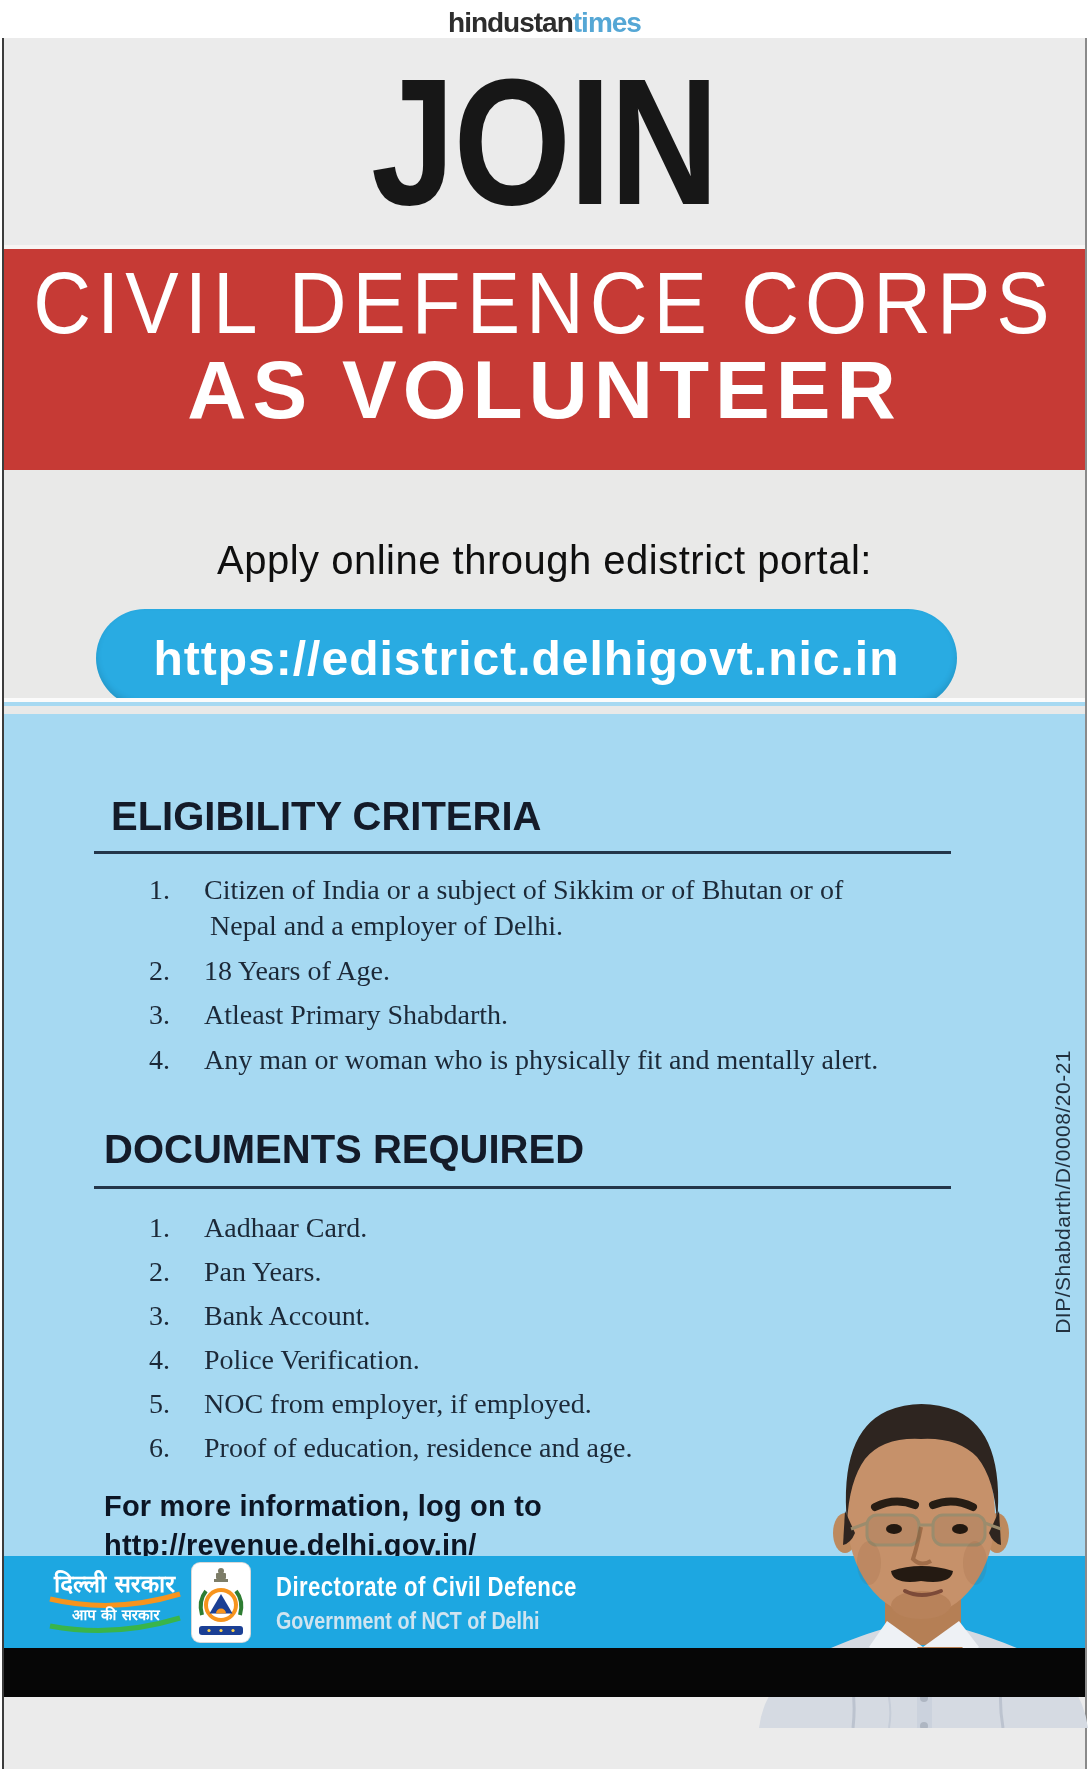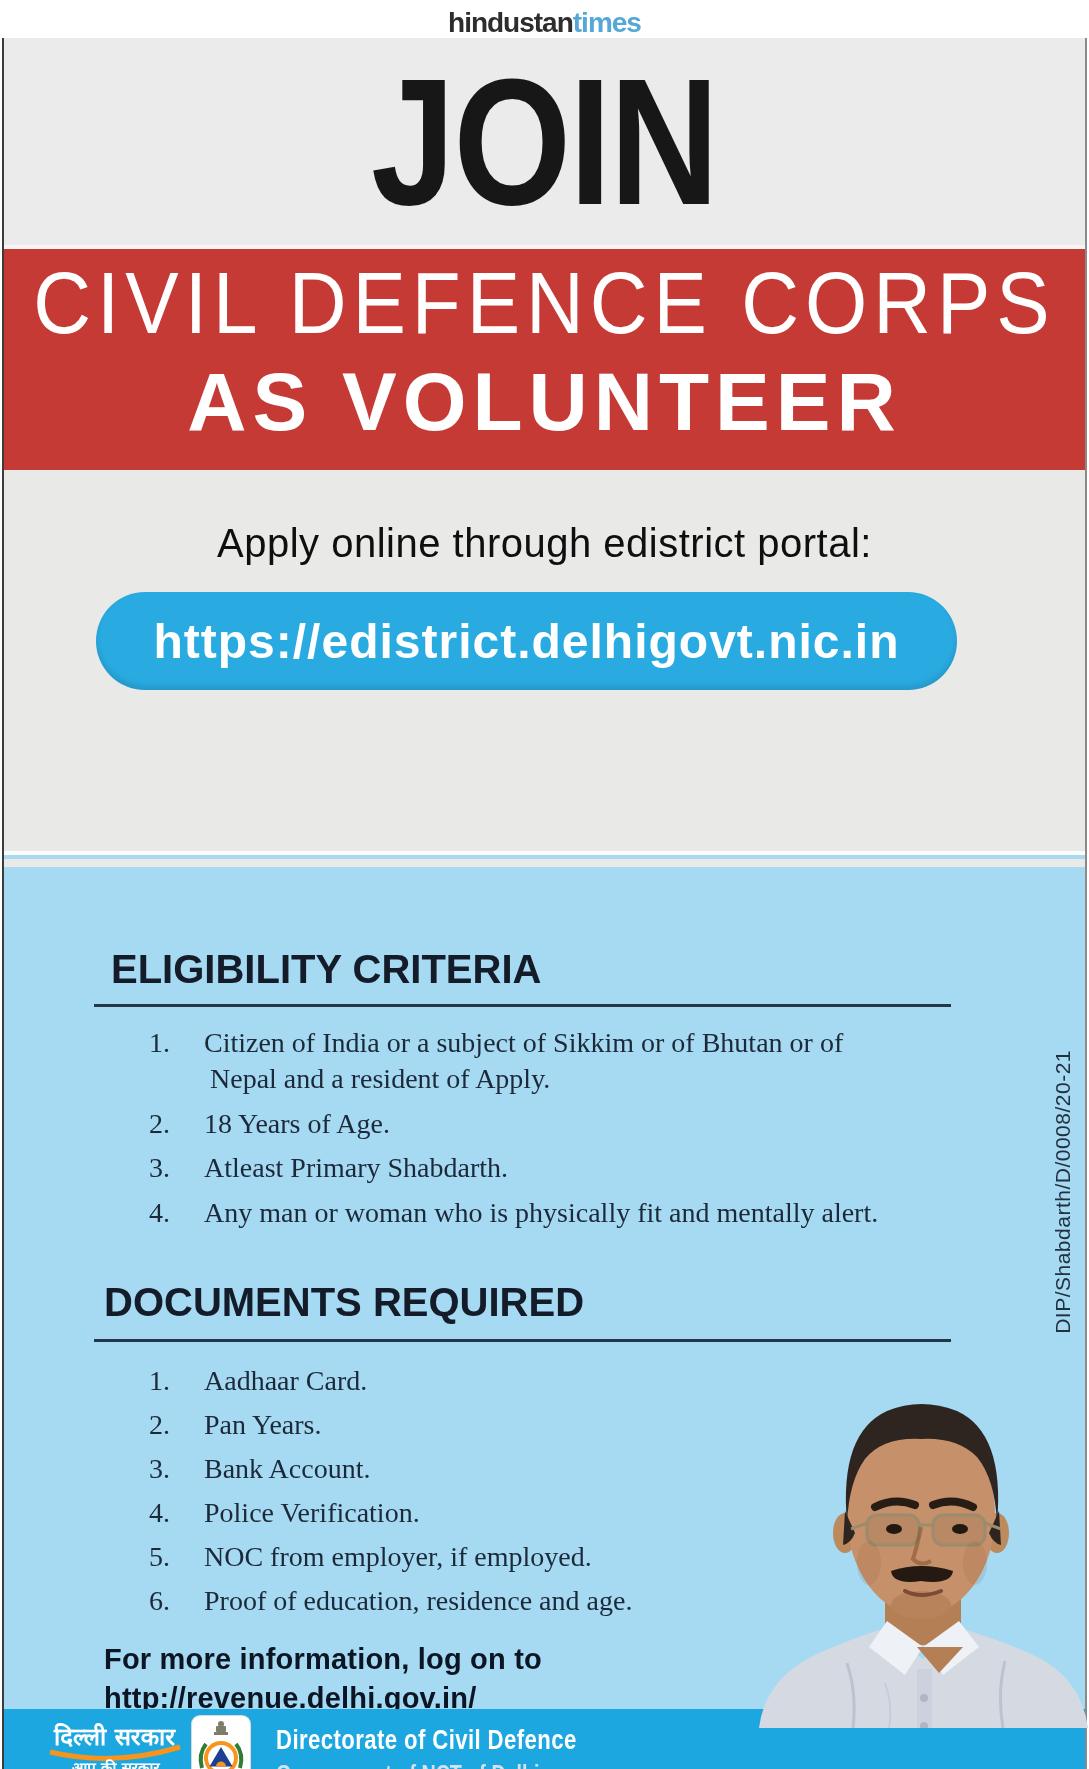--- a/index.html
+++ b/index.html
@@ -19,23 +19,23 @@
     box-sizing:border-box; background:#ebebeb;
   }
 
   .join-section { height:207px; background:#ebebeb; display:flex; align-items:center; justify-content:center; }
   .join-text { font-size:180px; font-weight:bold; color:#171717; line-height:1; transform:scaleX(0.84); letter-spacing:-2px; }
 
   .gap-white { height:4px; background:#f7f4f3; }
 
   .red-banner { height:221px; background:var(--red,#c63a35); text-align:center; color:#fff; padding-top:14px; box-sizing:border-box; }
   .red-line1 { font-size:80px; font-weight:400; letter-spacing:6px; line-height:1.02; transform:scaleY(1.08); }
-  .red-line2 { font-size:82px; font-weight:bold; letter-spacing:6px; line-height:1; margin-top:16px; }
-
-  .apply-section { height:381px; background:#e9e9e8; box-sizing:border-box; padding-top:51px; }
+  .red-line2 { font-size:82px; font-weight:bold; letter-spacing:6px; line-height:1; margin-top:4px; }
+
+  .apply-section { height:228px; background:#e9e9e8; box-sizing:border-box; padding-top:68px; }
   .apply-label { text-align:center; font-size:40px; color:#0f0f0f; letter-spacing:0.5px; }
   .url-pill {
     margin:26px 0 0 92px; width:861px; height:98px; background:var(--pill_blue,#29abe2);
     border-radius:52px; display:flex; align-items:center; justify-content:center;
     box-shadow:inset 0 -4px 6px rgba(0,0,0,0.12);
   }
   .url-pill span { color:#ffffff; font-weight:bold; font-size:48px; letter-spacing:1px; }
 
   .divider { height:16px; display:flex; flex-direction:column; }
   .divider .d-white { height:4px; background:#fbfbfb; }
@@ -114,21 +114,21 @@
   </div>
 
   <section class="body-blue">
 
     <h2 class="section-title" style="margin:7px;">ELIGIBILITY CRITERIA</h2>
     <div class="rule"></div>
 
     <ul class="list">
       <li>
         <span class="num">1.</span>
-        <span class="txt"><span>Citizen of India or a subject of Sikkim or of Bhutan or of</span><span class="line2">Nepal and a resident of Apply.</span></span>
+        <span class="txt"><span>Citizen of India or a subject of Sikkim or of Bhutan or of</span><span class="line2">Nepal and a employer of Delhi.</span></span>
       </li>
       <li>
         <span class="num">2.</span>
         <span class="txt">18 Years of Age.</span>
       </li>
       <li>
         <span class="num">3.</span>
         <span class="txt">Atleast Primary Shabdarth.</span>
       </li>
       <li>

